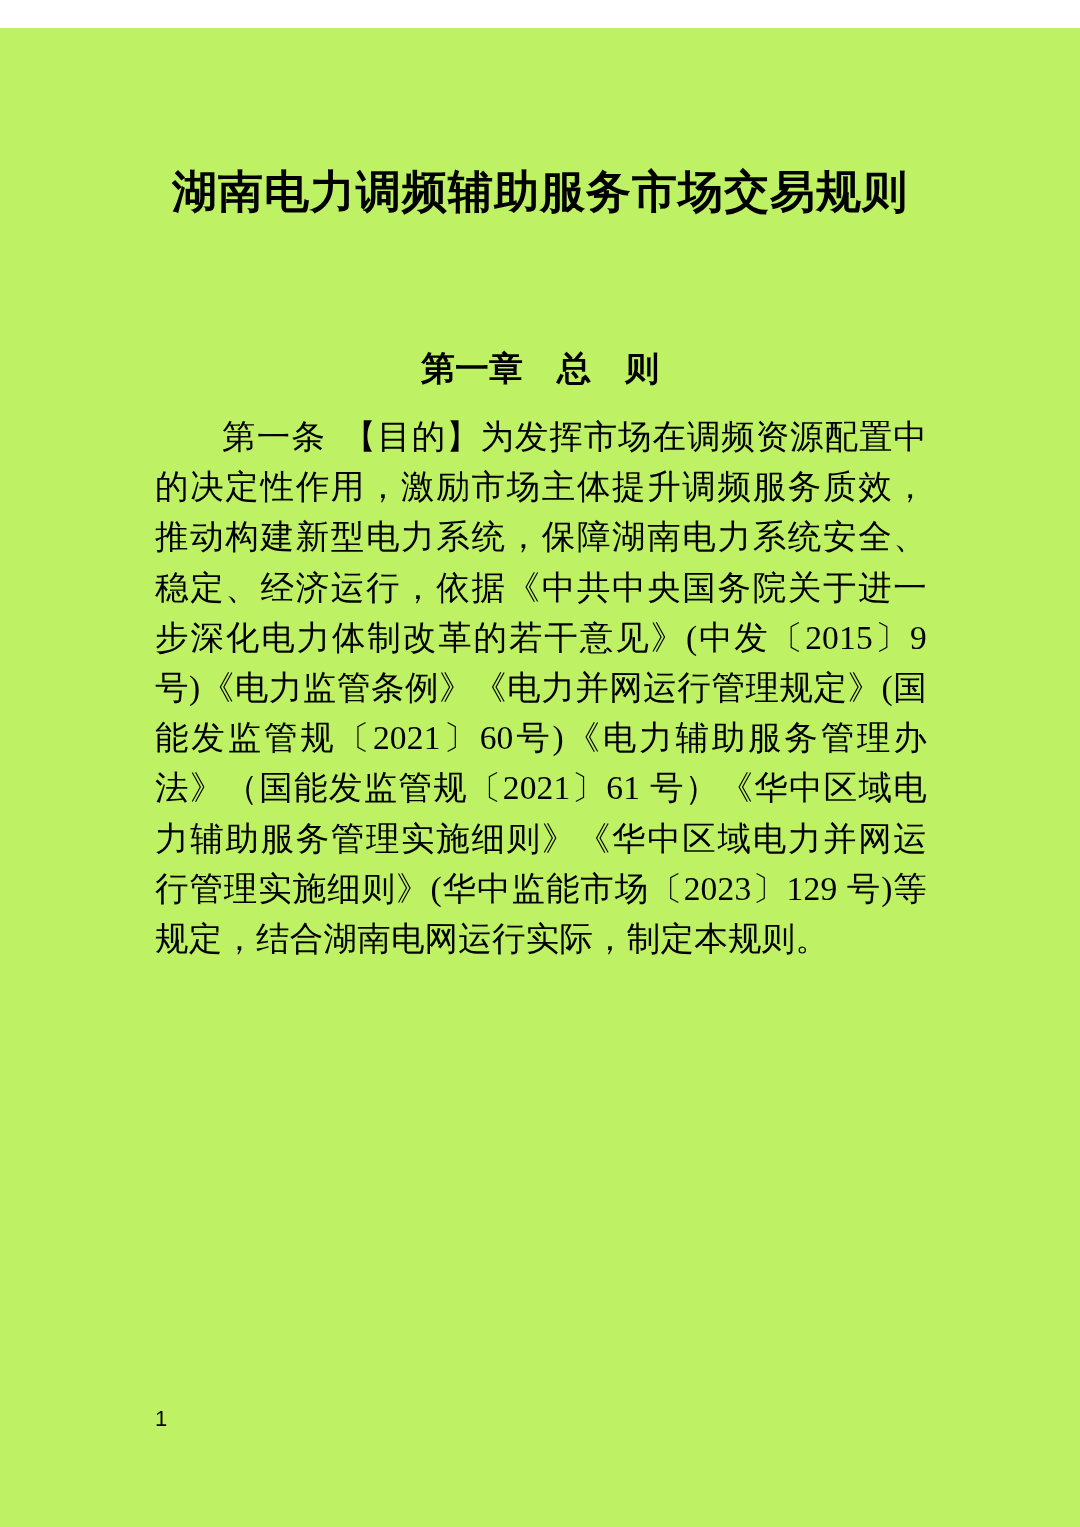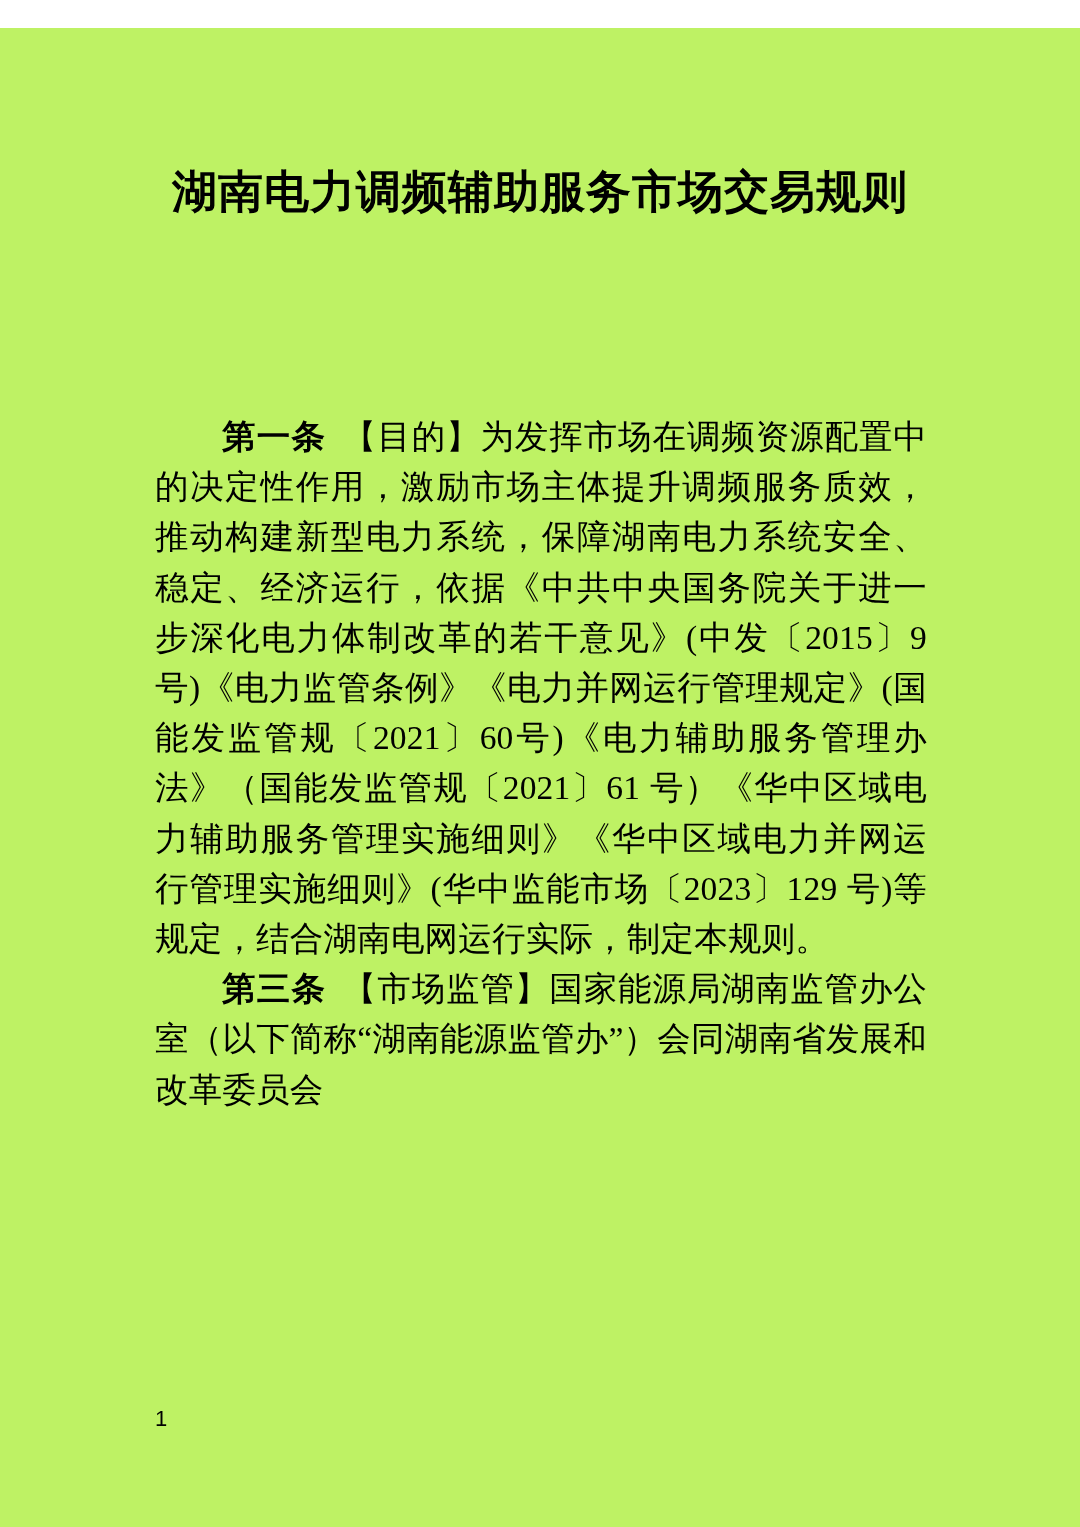--- a/index.html
+++ b/index.html
@@ -70,21 +70,21 @@
     line-height: 50.2px;
     text-align: justify;
     text-align-last: left;
     text-justify: inter-character;
     text-indent: 67px;
     font-family: "Liberation Serif", "DejaVu Serif", serif;
     letter-spacing: 0.2px;
     word-break: break-all;
   }
   .article .lbl {
-    font-weight: bold;
+    font-weight: normal;
     font-family: "Liberation Sans", "DejaVu Sans", sans-serif;
     letter-spacing: 0.5px;
   }
   .article .tag {
     font-weight: normal;
     font-family: "Liberation Sans", "DejaVu Sans", sans-serif;
   }
   .article .gap { display: inline-block; width: 16px; }
 
   
@@ -99,29 +99,27 @@
   }
 </style>
 </head>
 <body>
 
 <div class="page">
 
   <div class="doc-title">湖南电力调频辅助服务市场交易规则</div>
 
 
+  <div class="chapter-heading">第一章　总　则</div>
 
   <div class="body-area">
 
     <p class="article">
       <span class="lbl">第一条</span><span class="gap"></span><span class="tag">【目的】</span><span>为发挥市场在调频资源配置中的决定性作用，激励市场主体提升调频服务质效，推动构建新型电力系统，保障湖南电力系统安全、稳定、经济运行，依据《中共中央国务院关于进一步深化电力体制改革的若干意见》(中发〔2015〕9号)《电力监管条例》《电力并网运行管理规定》(国能发监管规〔2021〕60号)《电力辅助服务管理办法》（国能发监管规〔2021〕61 号）《华中区域电力辅助服务管理实施细则》《华中区域电力并网运行管理实施细则》(华中监能市场〔2023〕129 号)等规定，结合湖南电网运行实际，制定本规则。</span>
     </p>
 
 
-    <p class="article">
-      <span class="lbl">第三条</span><span class="gap"></span><span class="tag">【市场监管】</span><span>国家能源局湖南监管办公室（以下简称“湖南能源监管办”）会同湖南省发展和改革委员会</span>
-    </p>
 
   </div>
 
   <div class="page-number">1</div>
 
 </div>
 
 </body></html>

